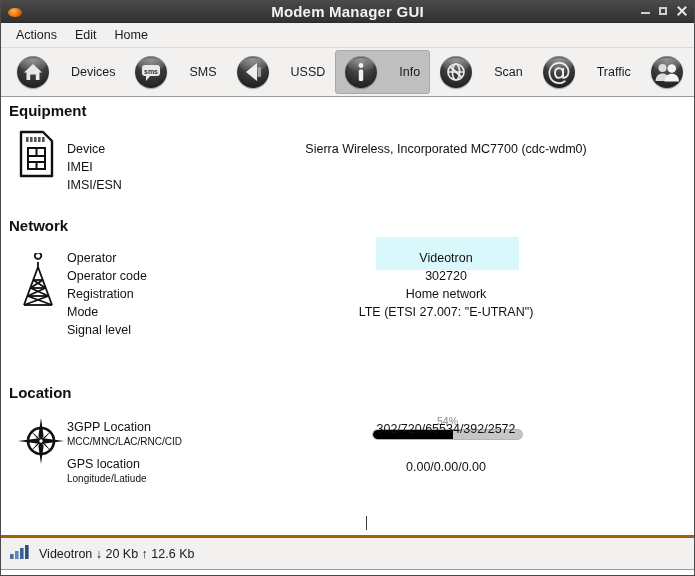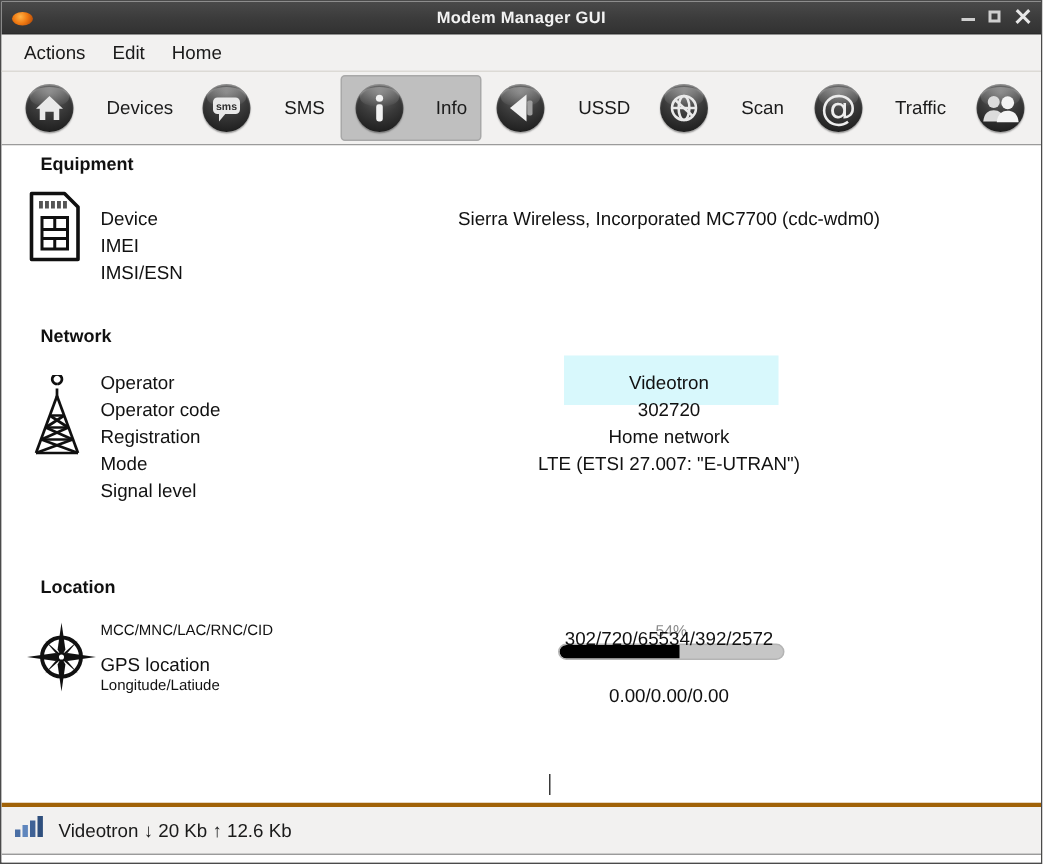--- a/index.html
+++ b/index.html
@@ -46,21 +46,21 @@
     left: 1px; top: 4px;
     width: 14px; height: 9px;
     border-radius: 50%;
     background: radial-gradient(circle at 40% 35%, #ffb347 0%, #f07a12 45%, #a33d05 100%);
   }
   .titlebar-title {
     position: absolute;
     left: 0; right: 0;
     text-align: center;
     color: #f2f2f2;
-    font-size: 11px;
+    font-size: 15px;
     font-weight: bold;
     letter-spacing: 0.2px;
     pointer-events: none;
   }
   .window-controls {
     margin-left: auto;
     display: flex;
     align-items: center;
     gap: 7px;
     padding-right: 7px;
@@ -173,24 +173,24 @@
     position: relative;
     background: #ffffff;
     overflow: hidden;
   }
   .section {
     position: absolute;
     left: 0;
     width: 695px;
   }
   .section-title {
-    font-size: 12px;
+    font-size: 15px;
     font-weight: bold;
     color: #111;
-    margin-left: 26px;
+    margin-left: 8px;
   }
   .section-body {
     position: relative;
     margin-top: 3px;
   }
   .sect-icon {
     position: absolute;
     left: 18px;
     top: 0;
   }
@@ -337,38 +337,38 @@
       <span class="tb-icon">
         <svg width="32" height="32" viewBox="0 0 32 32">
           <rect x="7" y="9" width="18" height="11" rx="3" fill="#e9e9e9"></rect>
           <path d="M11 19 L11 25 L16 19 Z" fill="#e9e9e9"></path>
           <text x="16" y="17.5" font-size="7" font-family="Liberation Sans, sans-serif" font-weight="bold" fill="#2e2e2e" text-anchor="middle">sms</text>
         </svg>
       </span>
       <span class="tb-label">SMS</span>
     </div>
 
+    <div class="tb-btn">
+      <span class="tb-icon">
+        <svg width="32" height="32" viewBox="0 0 32 32">
+          <path d="M20 7 L9 16 L20 25 Z" fill="#efefef"></path>
+          <rect x="20.5" y="11" width="3.5" height="10" rx="1.2" fill="#9e9e9e"></rect>
+        </svg>
+      </span>
+      <span class="tb-label">USSD</span>
+    </div>
+
     <div class="tb-btn active">
       <span class="tb-icon">
         <svg width="32" height="32" viewBox="0 0 32 32">
           <circle cx="16" cy="9.5" r="2.4" fill="#f2f2f2"></circle>
           <rect x="13.8" y="13.5" width="4.4" height="11.5" rx="1.6" fill="#f2f2f2"></rect>
         </svg>
       </span>
       <span class="tb-label">Info</span>
-    </div>
-
-    <div class="tb-btn">
-      <span class="tb-icon">
-        <svg width="32" height="32" viewBox="0 0 32 32">
-          <path d="M20 7 L9 16 L20 25 Z" fill="#efefef"></path>
-          <rect x="20.5" y="11" width="3.5" height="10" rx="1.2" fill="#9e9e9e"></rect>
-        </svg>
-      </span>
-      <span class="tb-label">USSD</span>
     </div>
 
     <div class="tb-btn">
       <span class="tb-icon">
         <svg width="32" height="32" viewBox="0 0 32 32">
           <g fill="none" stroke="#e9e9e9" stroke-width="1.7">
             <circle cx="16" cy="16" r="8"></circle>
             <ellipse cx="16" cy="16" rx="3.6" ry="8"></ellipse>
             <line x1="8" y1="16" x2="24" y2="16"></line>
             <line x1="10" y1="10.5" x2="22" y2="21.5"></line>
@@ -509,20 +509,21 @@
               <path d="M13 14 L22.5 22.5 L24 25 L21.2 23.6 Z"></path>
               <path d="M35 14 L25.5 22.5 L24 25 L26.8 23.6 Z"></path>
               <path d="M13 36 L22.5 27.5 L24 25 L21.2 26.4 Z"></path>
               <path d="M35 36 L25.5 27.5 L24 25 L26.8 26.4 Z"></path>
             </g>
             <circle cx="24" cy="25" r="2.4" fill="#ffffff" stroke="#101010" stroke-width="1.4"></circle>
           </svg>
         </div>
 
         <div class="labels" style="top:14px; left:66px;">
+          <div class="row-label">3GPP Location</div>
           <div class="row-sub">MCC/MNC/LAC/RNC/CID</div>
           <div class="row-label" style="margin-top:7px;">GPS location</div>
           <div class="row-sub">Longitude/Latiude</div>
         </div>
 
         <div class="values" style="top:16px;">
           <div class="row-value">302/720/65534/392/2572</div>
           <div class="row-value" style="margin-top:20px;">0.00/0.00/0.00</div>
         </div>
 

